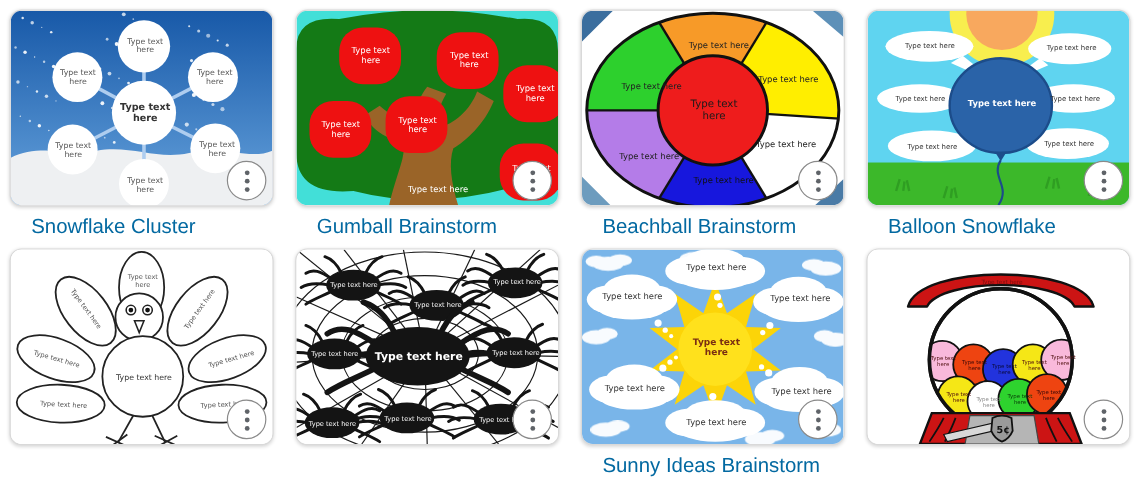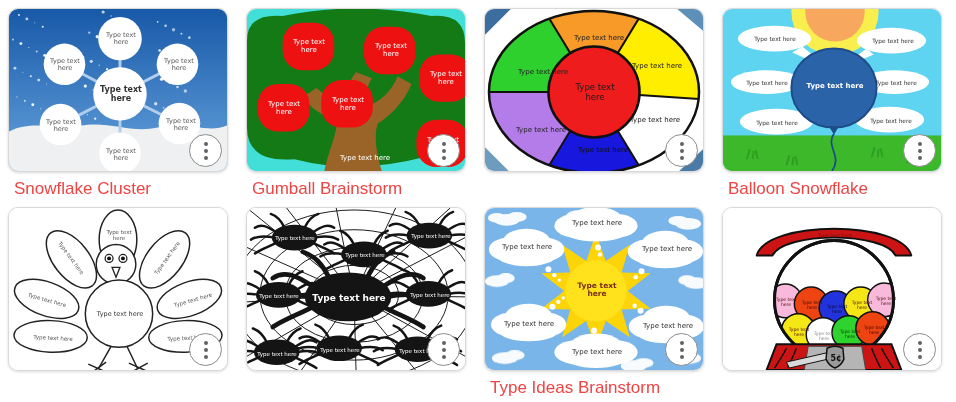--- a/index.html
+++ b/index.html
@@ -2,21 +2,21 @@
 <html><head>
 <meta charset="utf-8">
 <style>
   html,body{margin:0;padding:0;background:#ffffff;width:956px;height:402px;overflow:hidden;
     font-family:"Liberation Sans",sans-serif;}
   .grid{display:grid;grid-template-columns:repeat(4,220px);column-gap:18px;row-gap:8px;padding:8px 14px 8px 8px;}
   .cell{width:220px;}
   .thumb{position:relative;width:220px;height:164px;border:1px solid #d9d9d9;border-radius:10px;
     overflow:hidden;background:#fff;box-sizing:border-box;box-shadow:0 1px 3px rgba(0,0,0,0.15);cursor:pointer;}
   .thumb svg{position:absolute;left:0;top:0;width:100%;height:100%;display:block;}
-  .title{font-size:17px;color:#ef4444;margin:6px 2px 0 6px;line-height:21px;white-space:nowrap;
+  .title{font-size:17px;color:#0369a1;margin:6px 2px 0 18px;line-height:21px;white-space:nowrap;
     overflow:hidden;text-overflow:ellipsis;}
   .lbl{position:absolute;text-align:center;line-height:1.12;color:#444;transform:translate(-50%,-50%);
     font-family:"DejaVu Sans",sans-serif;pointer-events:none;word-spacing:0;}
   .menu-btn{position:absolute;right:5px;bottom:4px;width:33px;height:33px;border-radius:50%;
     background:#fff;border:1px solid #8a8a8a;display:flex;align-items:center;justify-content:center;box-sizing:border-box;}
   .kebab i{display:block;width:4px;height:4px;border-radius:50%;background:#5f6368;margin:3px auto;}
 </style>
 </head>
 <body>
 
@@ -194,20 +194,21 @@
       <div class="lbl" style="left:170px;top:112px;width:56px;font-size:7px;color:#222;">Type text here</div>
       <div class="lbl" style="left:110px;top:84px;width:60px;font-size:8.5px;color:#1a1a1a;">Type text here</div>
       <div class="menu-btn">
           <span class="kebab">
             <i></i>
             <i></i>
             <i></i>
           </span>
         </div>
     </div>
+    <div class="title">Beachball Brainstorm</div>
   </div>
 
   <div class="cell">
     <div class="thumb">
       <svg viewBox="0 0 220 164" preserveAspectRatio="none">
         <rect x="0" y="0" width="220" height="164" fill="#5fd4f0"></rect>
         <g>
             <circle cx="113" cy="3" r="44" fill="#f8ee4e"></circle>
             <circle cx="113" cy="3" r="30" fill="#f8a85e"></circle>
           </g>
@@ -475,21 +476,21 @@
       <div class="lbl" style="left:183px;top:119px;width:84px;font-size:7px;color:#333;">Type text here</div>
       <div class="lbl" style="left:112px;top:82px;width:46px;font-size:7.5px;font-weight:700;color:#7a2e12;">Type text here</div>
       <div class="menu-btn">
           <span class="kebab">
             <i></i>
             <i></i>
             <i></i>
           </span>
         </div>
     </div>
-    <div class="title">Type Ideas Brainstorm</div>
+    <div class="title">Sunny Ideas Brainstorm</div>
   </div>
 
   <div class="cell">
     <div class="thumb">
       <svg viewBox="0 0 220 164" preserveAspectRatio="none">
         <defs>
             <clipPath id="globe-clip">
               <circle cx="112" cy="93" r="60"></circle>
             </clipPath>
           </defs>

